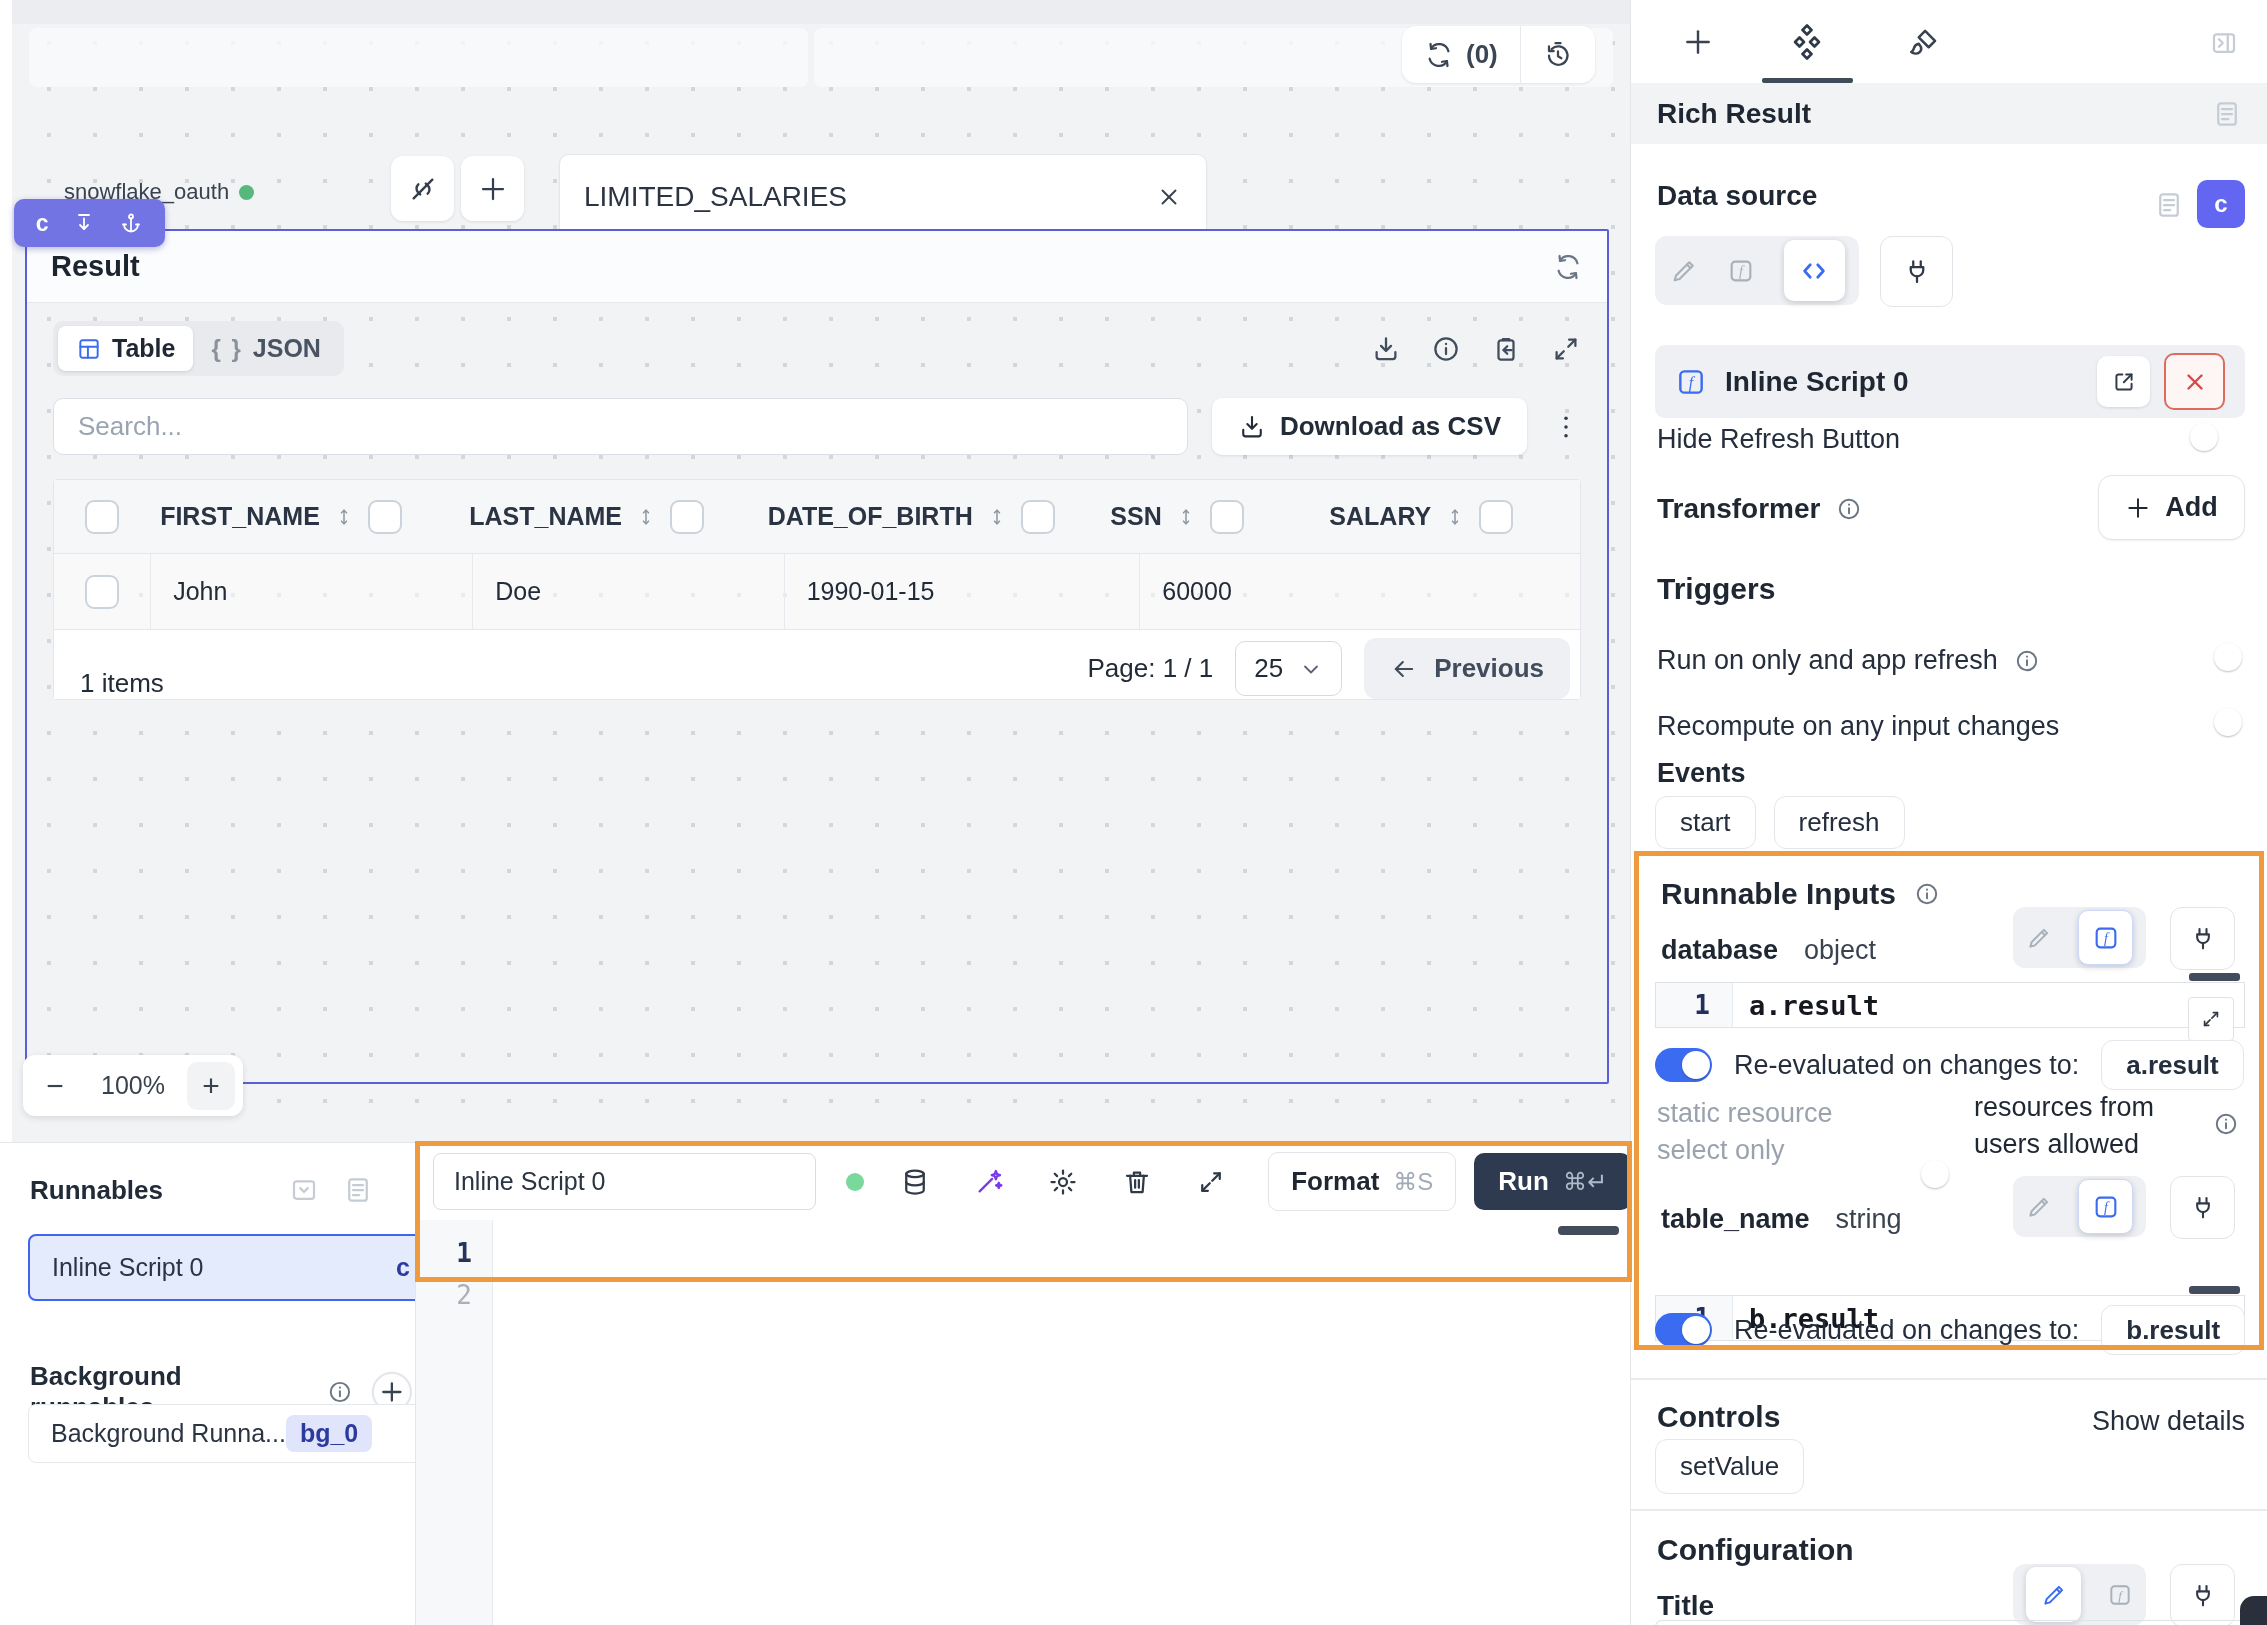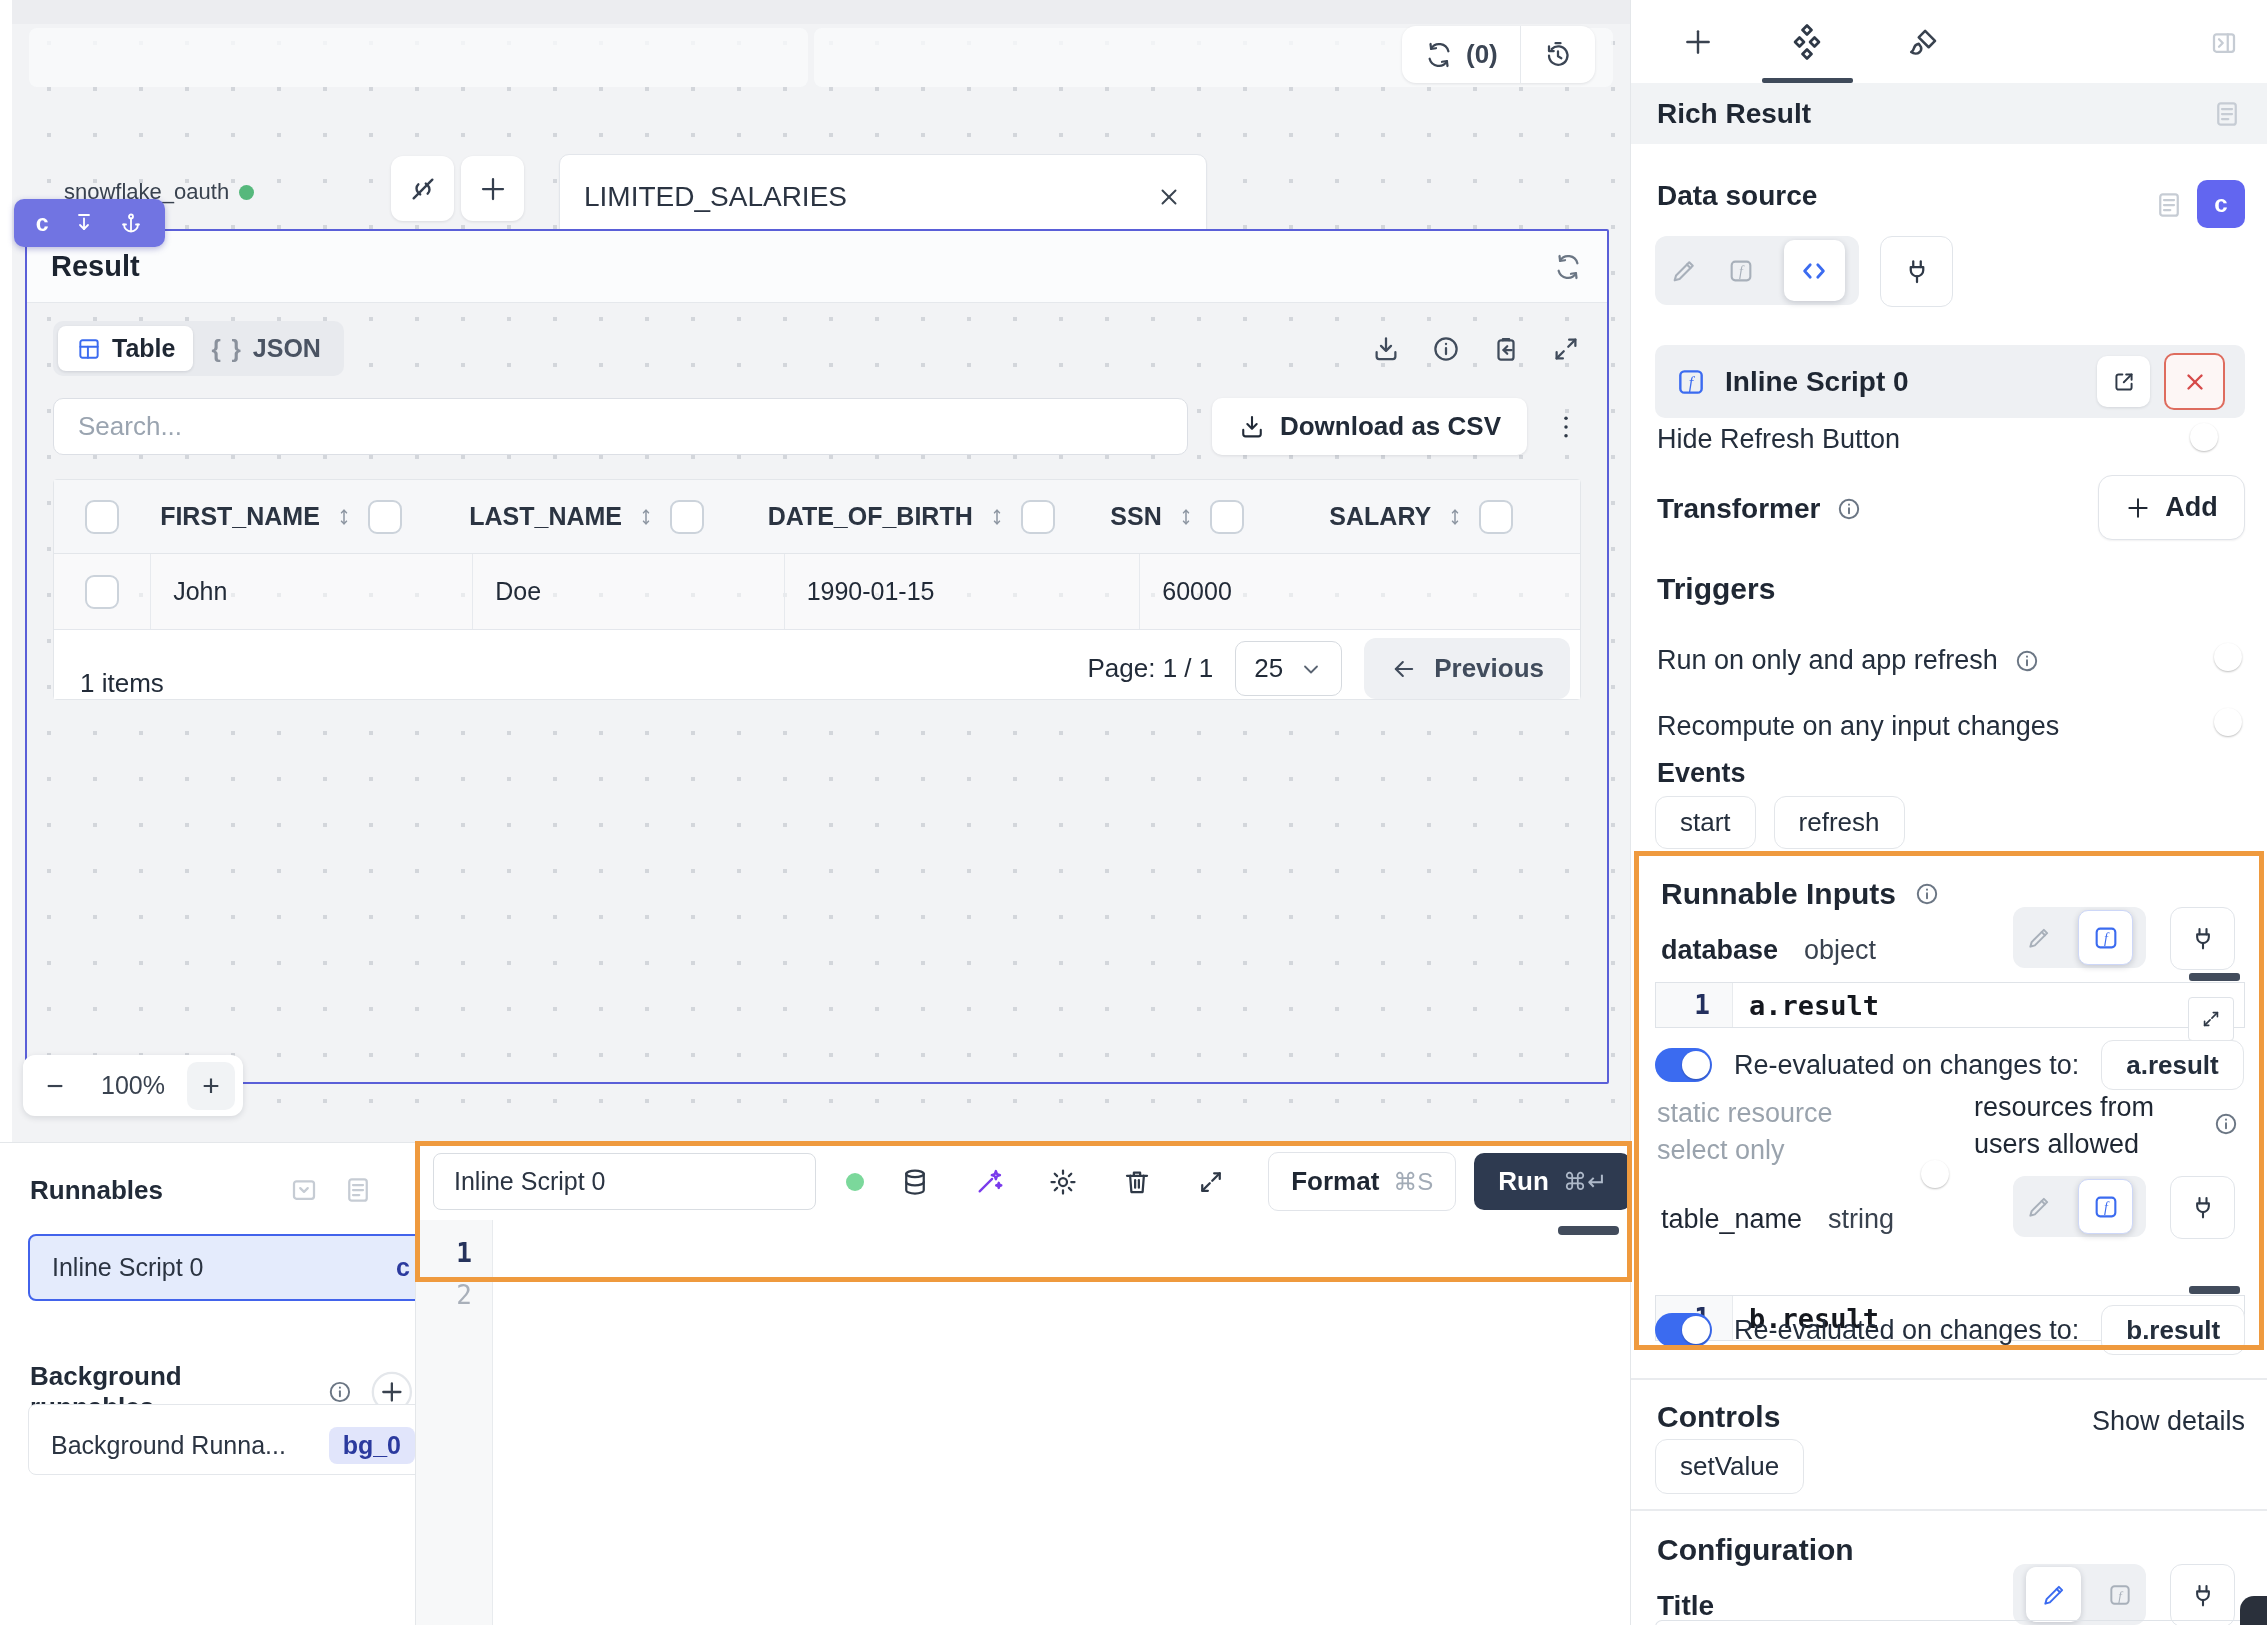--- a/index.html
+++ b/index.html
@@ -59,21 +59,21 @@
   .zoom-pill{background:#fff;border-radius:12px;box-shadow:0 2px 6px rgba(17,24,39,.12);display:flex;align-items:center;z-index:6;padding:0 8px;}
   .zoom-pill .zlevel{font-size:25px;color:#39424f;margin:0 22px;}
   .zbtn{width:48px;height:48px;display:flex;align-items:center;justify-content:center;color:#39424f;border-radius:10px;}
   .zbtn.plusbg{background:#f1f3f5;}
 
   
   #runnables-panel{position:absolute;left:0;top:1142px;width:415px;height:483px;background:#fff;border-top:1px solid #e4e7ea;border-right:1px solid #e4e7ea;}
   .rn-title{font-size:26px;font-weight:bold;color:#222b38;}
   .rn-item{border:2px solid #4263eb;background:#e4ebfc;border-radius:8px;display:flex;align-items:center;justify-content:space-between;padding:0 22px;font-size:25px;color:#2b3442;}
   .rn-badge{font-size:25px;font-weight:bold;color:#2b3a9e;}
-  .bg-item{border:1px solid #e4e7eb;border-radius:8px;display:flex;align-items:center;justify-content:space-between;padding:12px 14px 0 22px;font-size:25px;color:#2b3442;background:#fff;}
+  .bg-item{border:1px solid #e4e7eb;border-radius:8px;display:flex;align-items:center;justify-content:flex-start;padding:0 14px 0 22px;font-size:25px;color:#2b3442;background:#fff;}
   .bg-badge{background:#e1e5fb;border-radius:8px;padding:4px 14px;font-size:25px;font-weight:bold;color:#2b3a9e;}
   .gray-ic{color:#c6ccd4;}
 
   
   #editor-panel{position:absolute;left:415px;top:1142px;width:1215px;height:483px;background:#fff;border-top:1px solid #e4e7ea;border-left:1px solid #e4e7ea;}
   .ed-toolbar{position:absolute;left:0;top:0;width:100%;height:77px;display:flex;align-items:center;}
   .ed-name{width:432px;height:55px;margin-left:17px;border:1px solid #d9dde2;border-radius:8px;font-size:25px;color:#2b3442;padding:0 20px;outline:none;font-family:inherit;background:#fff;}
   .ed-dot{width:18px;height:18px;border-radius:50%;background:#7bd89b;margin-left:30px;flex:none;}
   .ed-icons{display:flex;align-items:center;gap:44px;margin-left:36px;color:#2f3947;}
   .fmt-btn{display:flex;align-items:center;gap:14px;height:57px;border:1px solid #e1e4e9;border-radius:10px;background:#fff;padding:0 22px;margin-left:42px;}
@@ -653,21 +653,21 @@
     <div class="abs" style="left:26px;top:1095px;width:208px;font-size:27px;line-height:37px;color:#9aa3ad;">static resource select only</div>
     <span class="abs toggle on" style="left:263px;top:1111px;"></span>
     <div class="abs" style="left:343px;top:1089px;width:230px;font-size:27px;line-height:37px;color:#1f2733;">resources from users allowed</div>
     <svg class="abs icon info-ic" style="left:582px;top:1111px;" width="26" height="26" viewBox="0 0 24 24">
         <circle cx="12" cy="12" r="8.5"></circle>
         <line x1="12" y1="11.2" x2="12" y2="16"></line>
         <line x1="12" y1="7.8" x2="12" y2="8"></line>
       </svg>
 
     <div class="abs" style="left:30px;top:1204px;display:flex;align-items:baseline;gap:26px;">
-      <span style="font-size:27px;font-weight:normal;color:#1f2733;">table_name</span>
+      <span style="font-size:27px;font-weight:bold;color:#1f2733;">table_name</span>
       <span style="font-size:27px;color:#39424f;">string</span>
     </div>
     <div class="abs segc" style="left:382px;top:1176px;width:133px;height:61px;">
       <div class="seg-ic">
           <svg class="icon" width="26" height="26" viewBox="0 0 24 24">
             <path d="M4 20l1.2-4.2L16.5 4.5l3 3L8.2 18.8z"></path>
             <line x1="14.5" y1="6.5" x2="17.5" y2="9.5"></line>
           </svg>
         </div>
       <div class="active-pill" style="width:55px;height:55px;border:1px solid #cdd7f8;box-sizing:border-box;">

